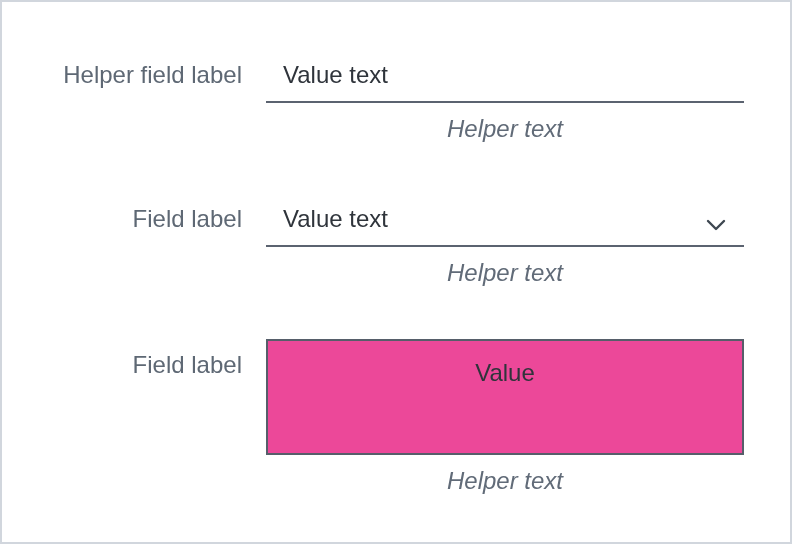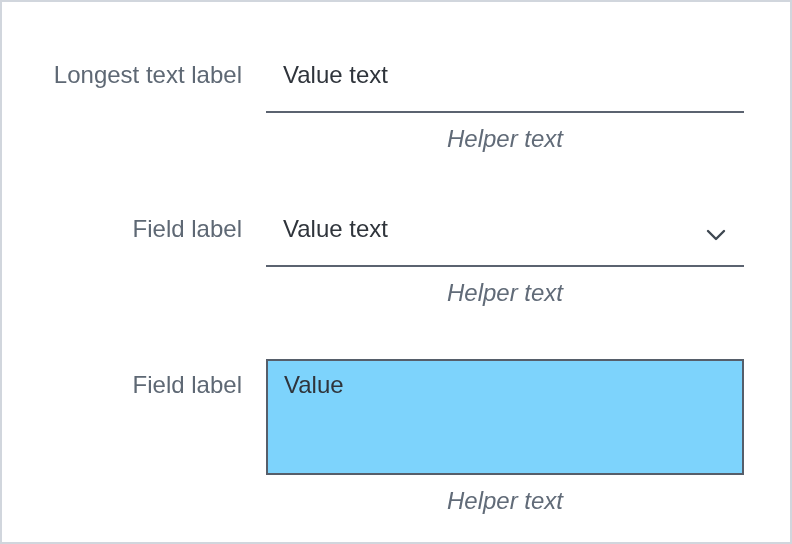--- a/index.html
+++ b/index.html
@@ -43,21 +43,21 @@
   }
 
   .field-col {
     margin-left: 24px;
     width: 478px;
     position: relative;
   }
 
   .input-underline {
     width: 478px;
-    padding-bottom: 21px;
+    padding-bottom: 11px;
     border-bottom: 2px solid #5b6370;
     position: relative;
     cursor: text;
   }
   .input-underline .value-text {
     display: block;
     padding-left: 17px;
     color: #2f343b;
     line-height: 30px;
     white-space: nowrap;
@@ -70,44 +70,45 @@
     top: 8px;
     width: 20px;
     height: 20px;
     pointer-events: none;
   }
 
   .textarea-box {
     width: 478px;
     height: 116px;
     border: 2px solid #565e6a;
-    background: #7dd3fc;
-    padding: 9px 16px;
+    background: #ec4899;
+    padding: 17px 16px;
     color: #2f343b;
     line-height: 30px;
     overflow: hidden;
     cursor: text;
+    text-align: center;
   }
 
   .helper-text {
     margin-top: 11px;
     font-style: italic;
     color: #616b78;
     line-height: 30px;
     text-align: center;
   }
 </style>
 </head>
 <body>
 
 <div class="frame">
 
   <div class="field-group g1">
     <div class="label-col">
-      <span class="field-label">Longest text label</span>
+      <span class="field-label">Helper field label</span>
     </div>
     <div class="field-col">
       <div class="input-underline" role="textbox">
         <span class="value-text">Value text</span>
       </div>
       <div class="helper-text">Helper text</div>
     </div>
   </div>
 
   <div class="field-group g2">

